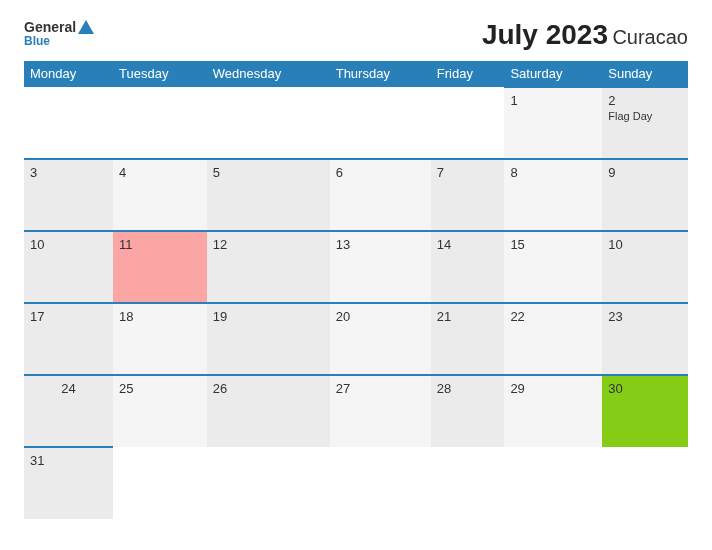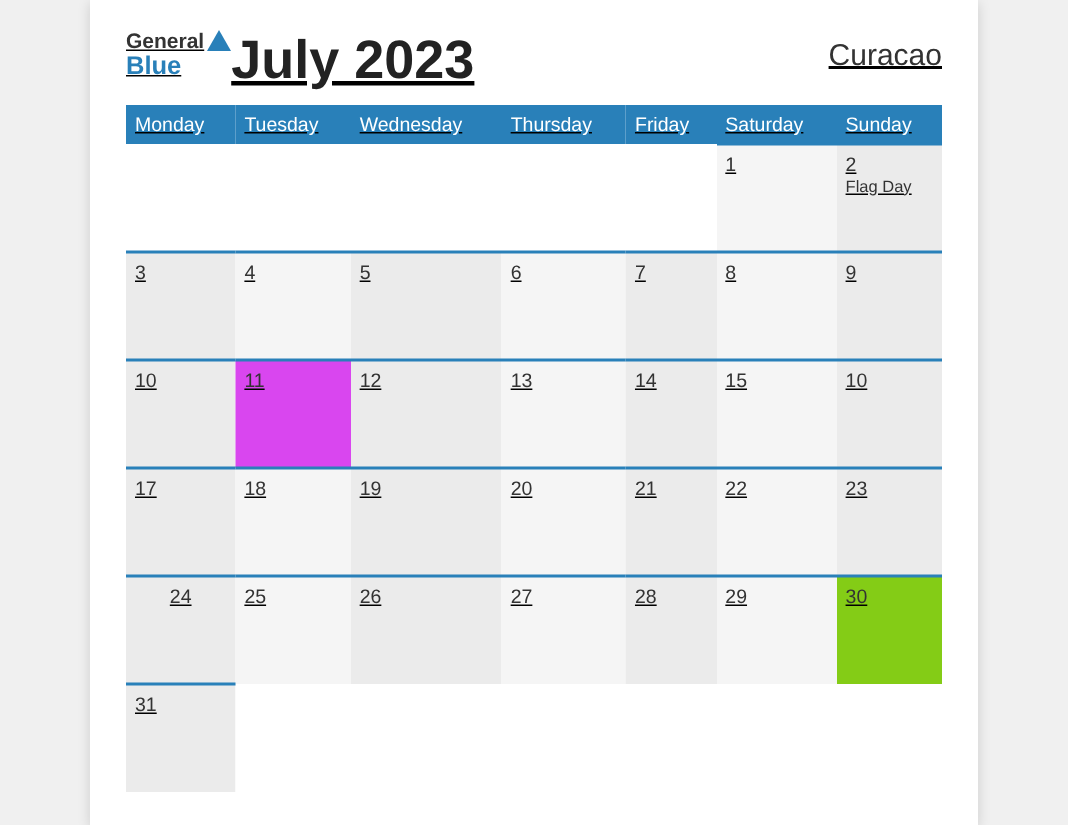--- a/index.html
+++ b/index.html
@@ -6,65 +6,64 @@
     body {
       background: #f0f0f0;
       display: flex;
       justify-content: center;
       align-items: center;
       min-height: 100vh;
       font-family: Arial, sans-serif;
     }
     .calendar-container {
       background: #fff;
-      width: 592px;
+      width: 712px;
       min-height: 550px;
       padding: 20px 24px 20px 24px;
       box-shadow: 0 2px 8px rgba(0,0,0,0.15);
-      text-decoration: underline;
     }
     .calendar-header {
       display: flex;
       align-items: flex-start;
       justify-content: space-between;
       margin-bottom: 10px;
     }
     .logo-area {
       display: flex;
       flex-direction: column;
       align-items: flex-start;
     }
     .logo-general {
       font-size: 14px;
       color: #333;
       font-weight: bold;
       line-height: 1;
     }
     .logo-blue {
-      font-size: 17px;
+      font-size: 12px;
       color: #2980b9;
       font-weight: bold;
     }
     .logo-triangle {
       display: inline-block;
       width: 0;
       height: 0;
       border-left: 8px solid transparent;
       border-right: 8px solid transparent;
       border-bottom: 14px solid #2980b9;
       margin-left: 2px;
       vertical-align: middle;
     }
     .logo-line {
       display: flex;
       align-items: center;
     }
     .calendar-title {
-      text-align: left;
-      font-size: 36px;
+      text-align: right;
+      font-size: 28px;
       font-weight: bold;
       color: #222;
       flex: 1;
       line-height: 1.1;
     }
     .region-label {
       font-size: 20px;
       color: #333;
       text-align: right;
       min-width: 80px;
@@ -184,21 +183,21 @@
             <span class="day-number">8</span>
           </td>
           <td style="background: rgb(235, 235, 235);">
             <span class="day-number">9</span>
           </td>
         </tr>
         <tr class="week-row">
           <td style="background: rgb(235, 235, 235);">
             <span class="day-number">10</span>
           </td>
-          <td style="background: #d946ef;">
+          <td style="background: #fca5a5;">
             <span class="day-number">11</span>
           </td>
           <td style="background: rgb(235, 235, 235);">
             <span class="day-number">12</span>
           </td>
           <td style="background: rgb(245, 245, 245);">
             <span class="day-number">13</span>
           </td>
           <td style="background: rgb(235, 235, 235);">
             <span class="day-number">14</span>

